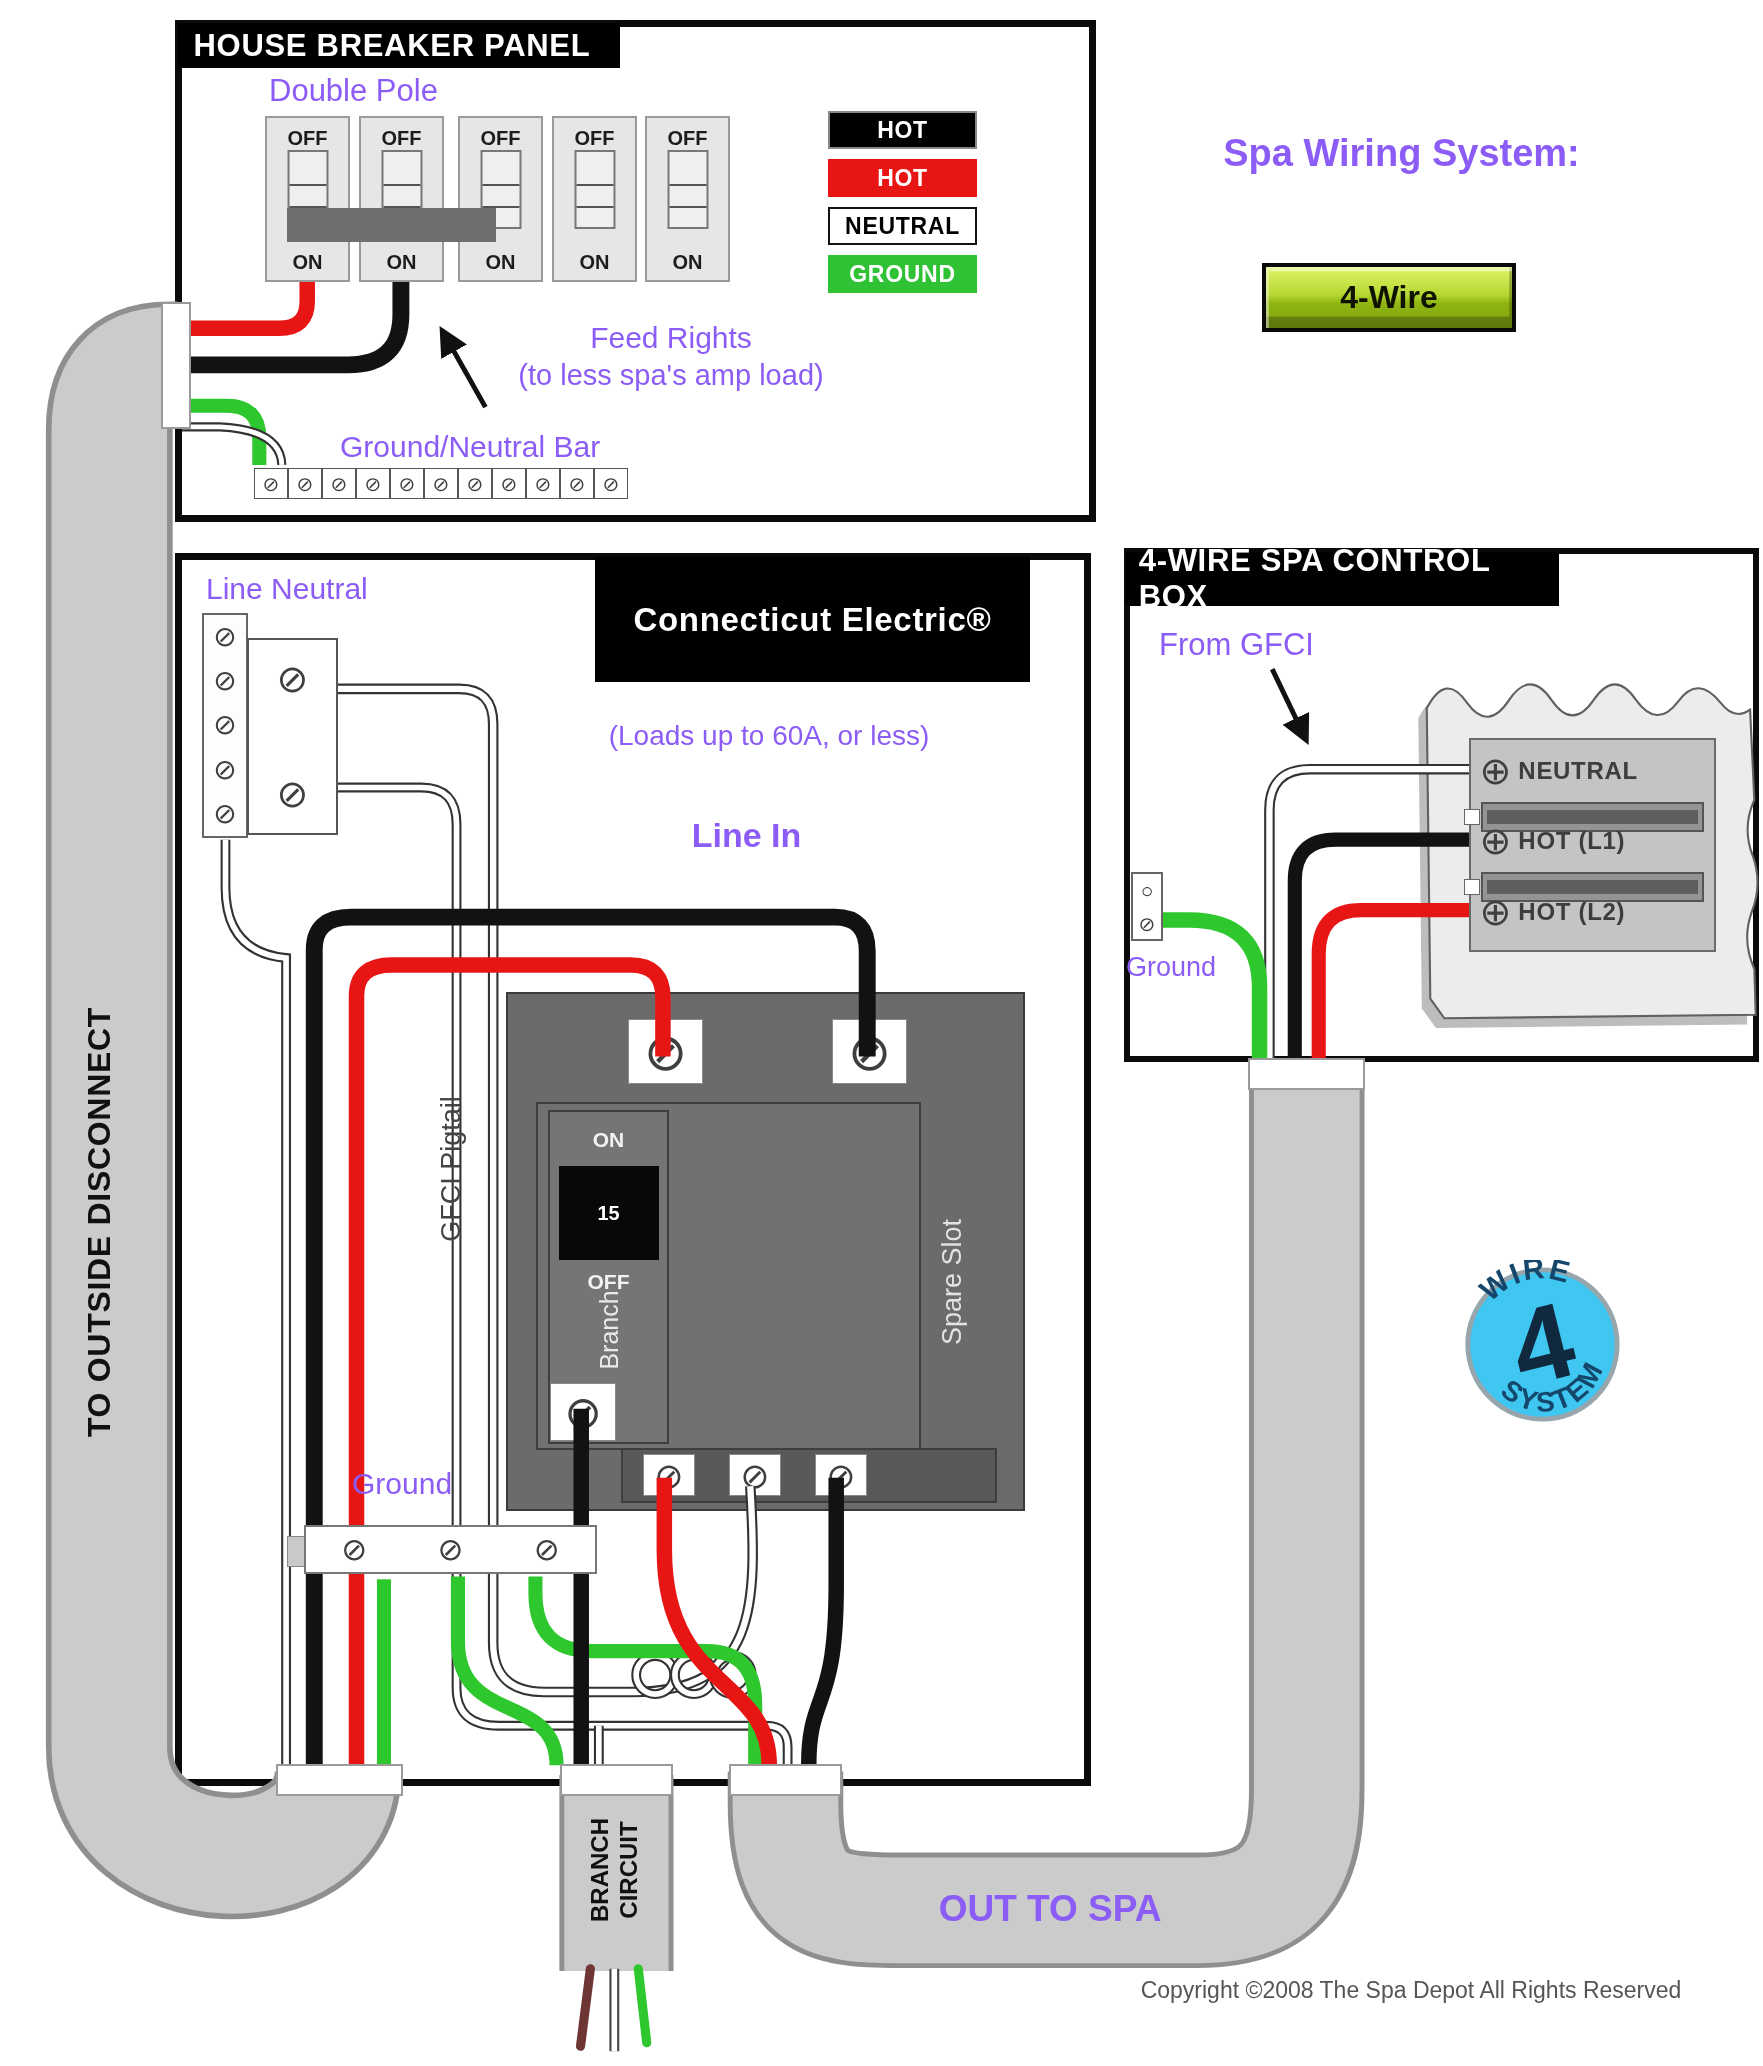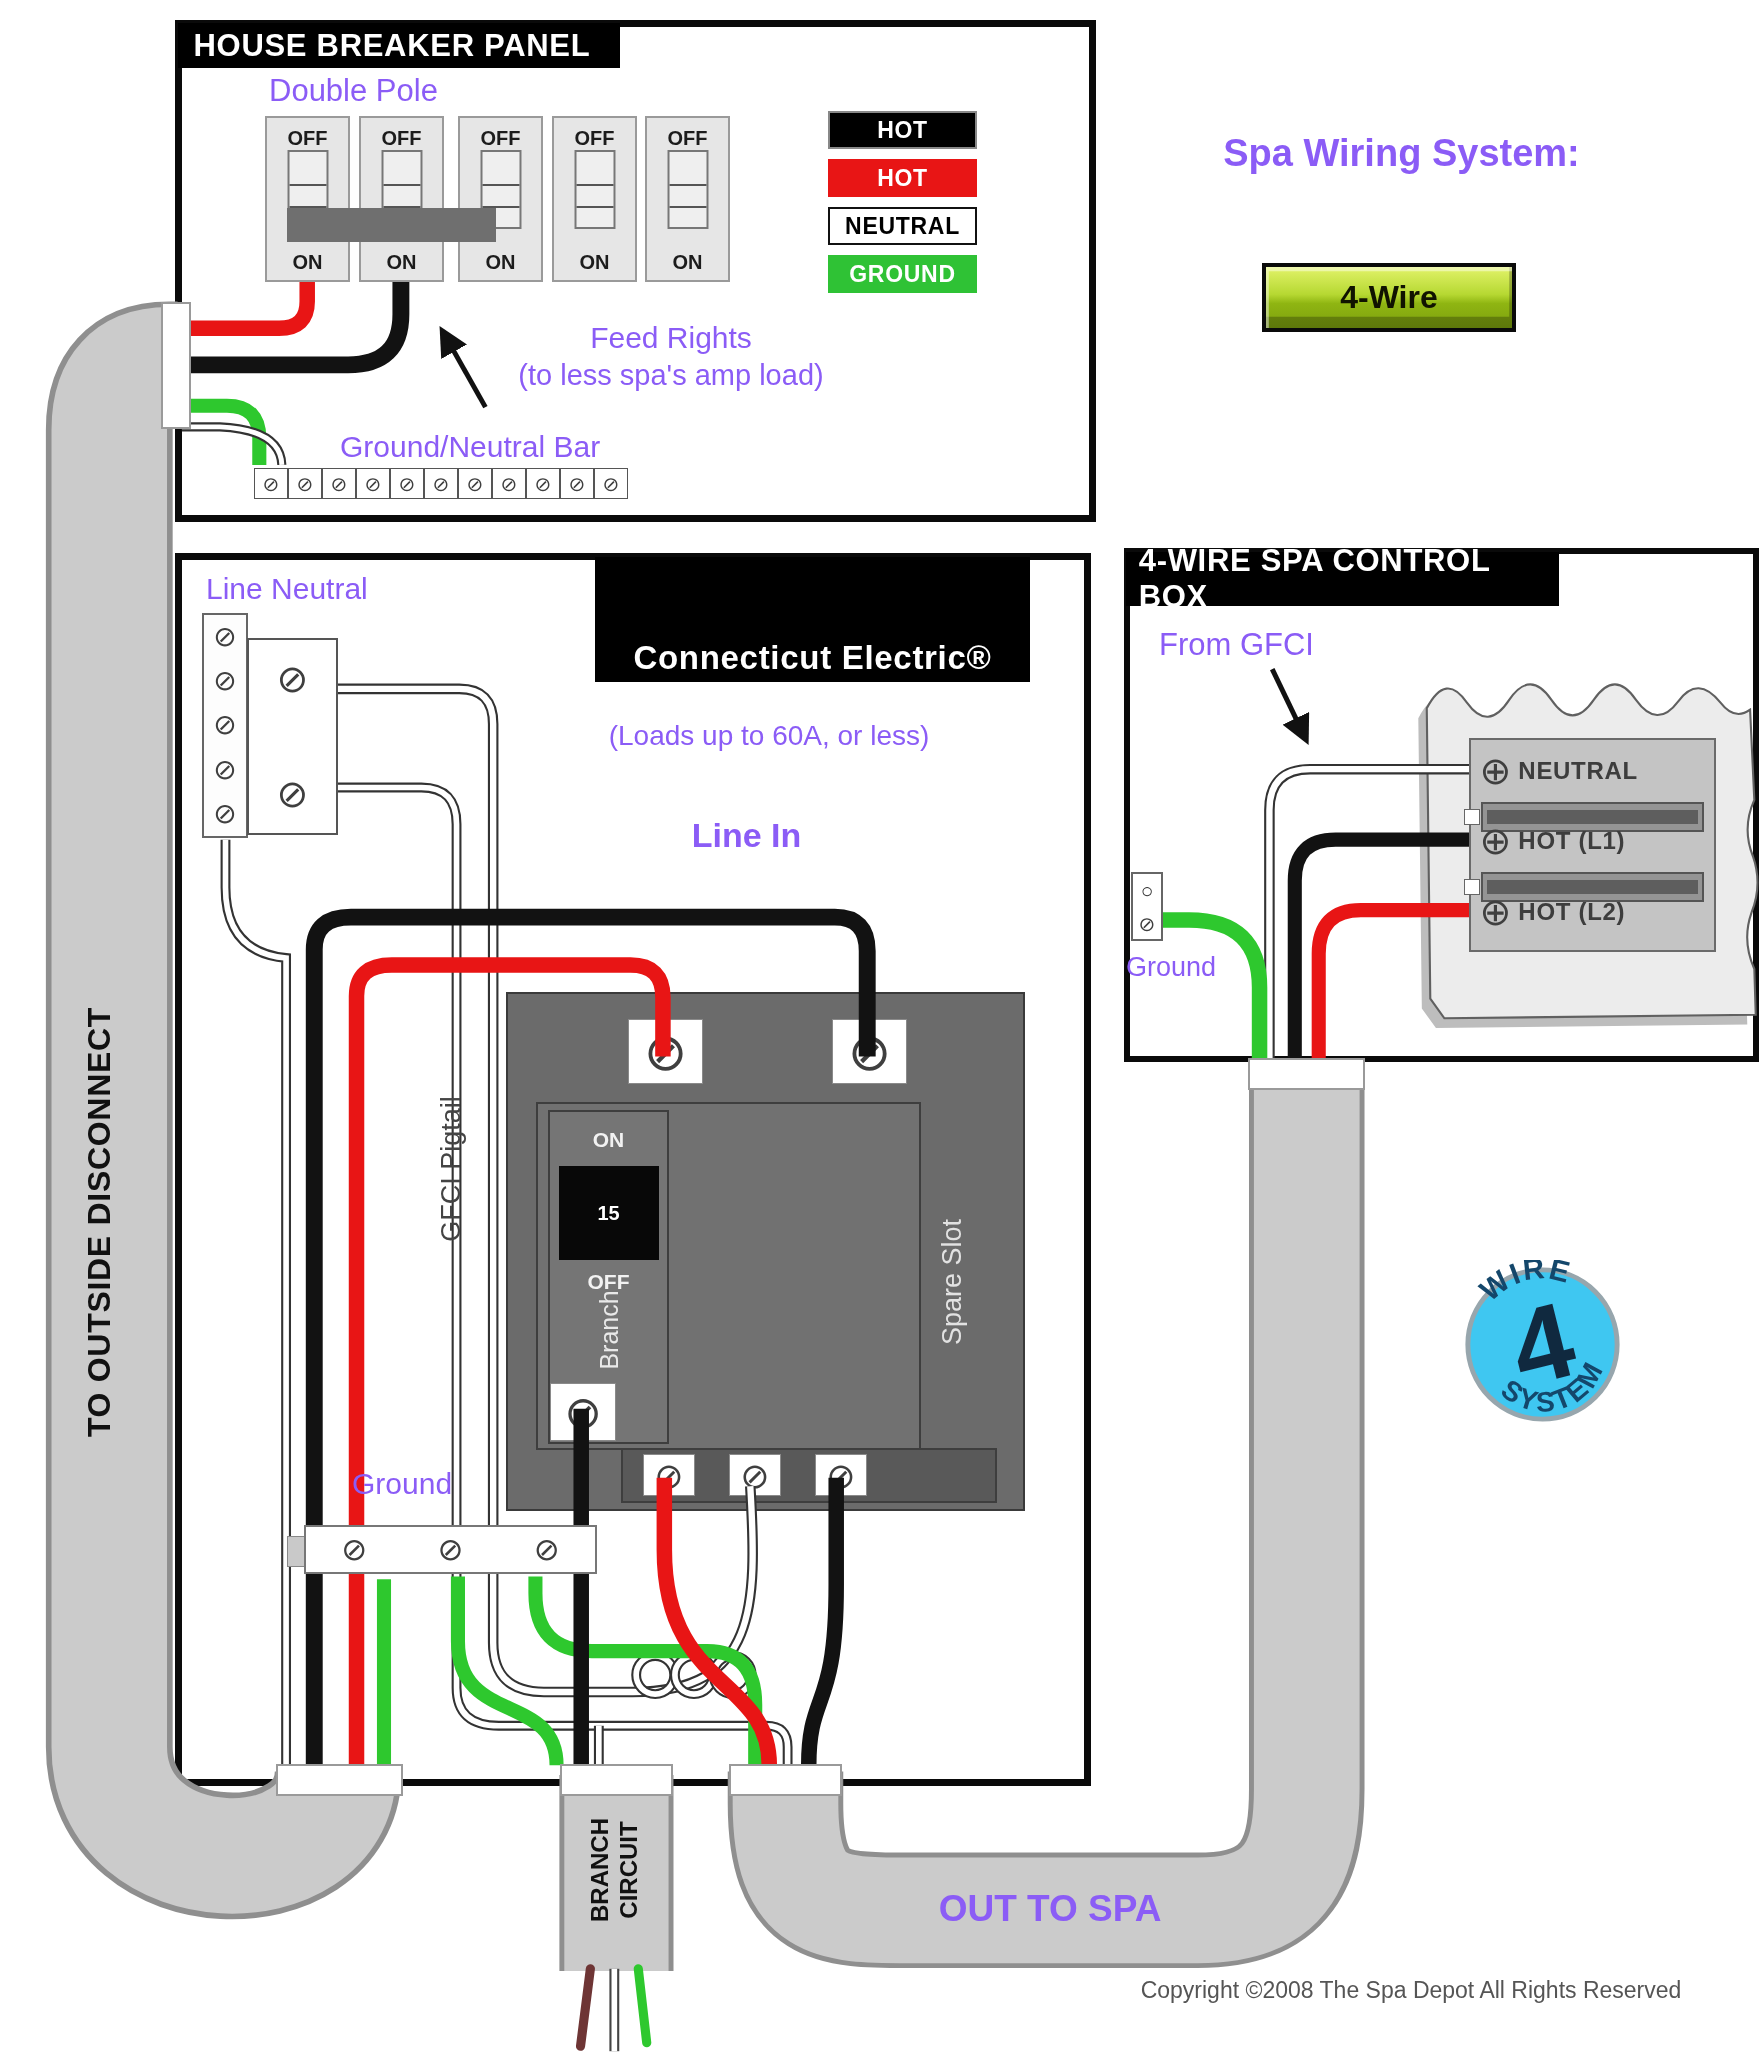--- a/index.html
+++ b/index.html
@@ -276,21 +276,21 @@
     <div class="gnb-cell">
         <span class="screw">⊘</span>
       </div>
   </div>
 
   <div class="lbl center" style="left:1183px;top:132px;width:437px;font-size:38px;font-weight:bold;">Spa Wiring System:</div>
   <div class="wire-btn" style="top:263px;">
       <span>4-Wire</span>
     </div>
 
-  <div class="titlebar" style="left:595px;top:557px;width:435px;height:125px;font-size:33px;flex-direction:column;justify-content:flex-end;align-items:center;line-height:1.45;">
+  <div class="titlebar" style="left:595px;top:557px;width:435px;height:125px;font-size:33px;flex-direction:row;justify-content:center;align-items:center;line-height:1.45;">
     <span>Connecticut Electric®</span>
   </div>
   <div class="lbl center" style="left:600px;top:720px;width:338px;font-size:28px;">(Loads up to 60A, or less)</div>
   <div class="lbl" style="left:206px;top:572px;font-size:30px;">Line Neutral</div>
 
   <div class="nbar">
     <span class="screw">⊘</span>
     <span class="screw">⊘</span>
     <span class="screw">⊘</span>
     <span class="screw">⊘</span>

